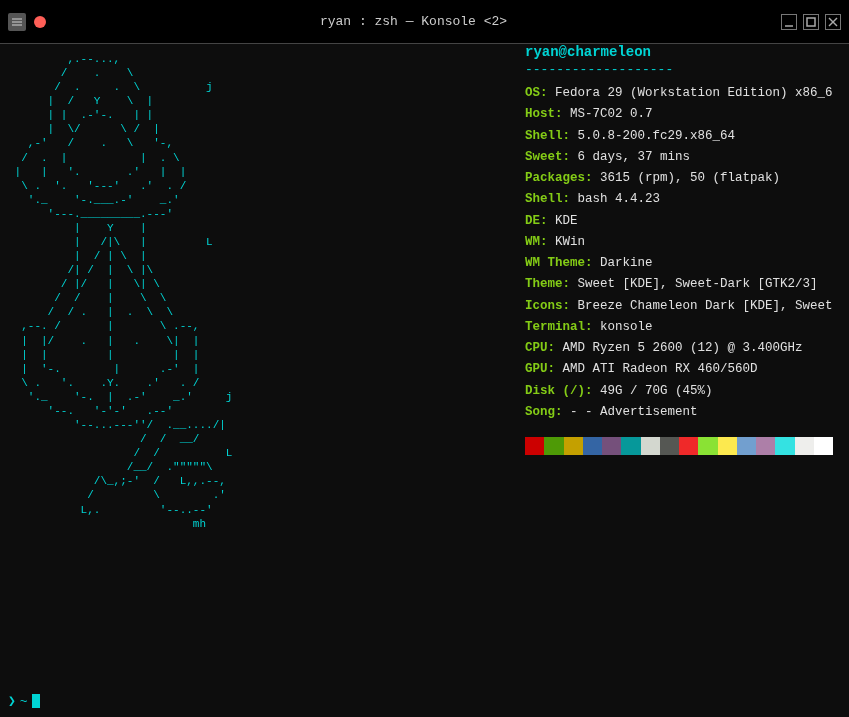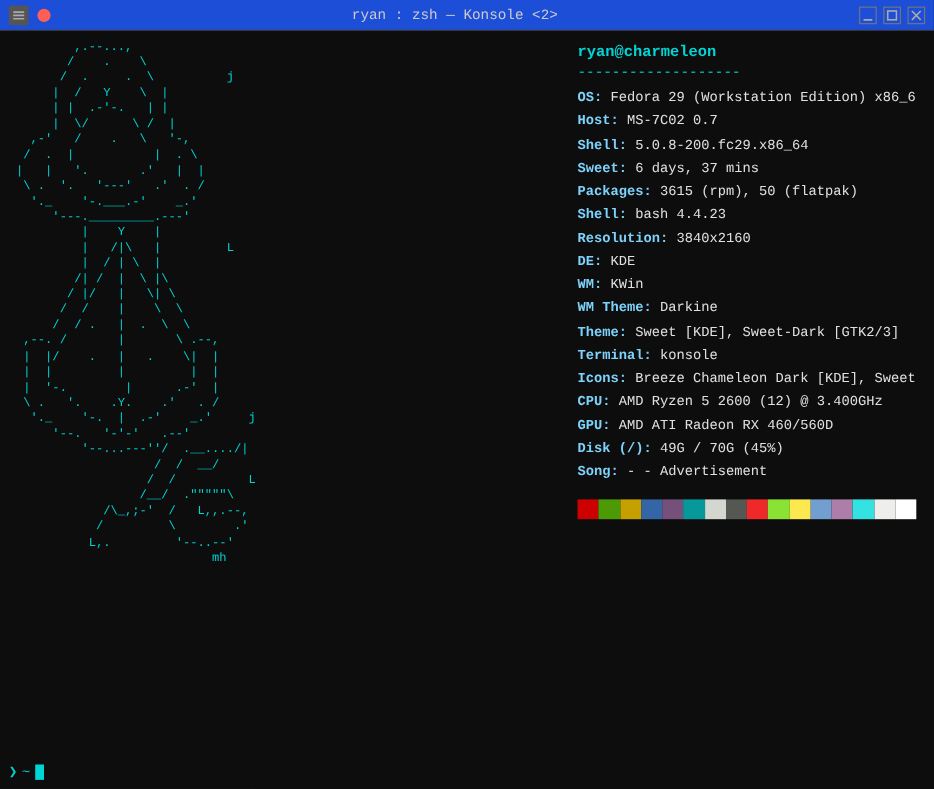--- a/index.html
+++ b/index.html
@@ -8,22 +8,22 @@
       background: #1a1a1a;
       font-family: 'Courier New', Courier, monospace;
       width: 849px;
       height: 717px;
       overflow: hidden;
       display: flex;
       flex-direction: column;
     }
 
     #titlebar {
-      background: #1d4ed8;
-      height: 28px;
+      background: #000000;
+      height: 44px;
       display: flex;
       align-items: center;
       justify-content: space-between;
       padding: 0 8px;
       border-bottom: 1px solid #444;
       flex-shrink: 0;
     }
 
     #titlebar-left {
       display: flex;
@@ -122,21 +122,21 @@
       animation: blink 1s step-end infinite;
     }
 
     @keyframes blink {
       0%, 100% { opacity: 1; }
       50% { opacity: 0; }
     }
 
     #info-panel {
       width: 340px;
-      padding: 12px 16px;
+      padding: 0 16px;
       flex-shrink: 0;
       overflow: hidden;
     }
 
     .info-username {
       color: #00d4d4;
       font-size: 14px;
       font-weight: bold;
       margin-bottom: 2px;
     }
@@ -147,21 +147,21 @@
       margin-bottom: 6px;
     }
 
     .info-row {
       font-size: 12.5px;
       line-height: 1.7;
       color: #e0e0e0;
     }
 
     .info-row .key {
-      color: #7dd3fc;
+      color: #84cc16;
       font-weight: bold;
     }
 
     .color-strip {
       display: flex;
       margin-top: 14px;
       gap: 0;
     }
 
     .color-swatch {
@@ -252,27 +252,26 @@
   <div id="info-panel">
     <div class="info-username">ryan@charmeleon</div>
     <div class="info-separator">-------------------</div>
     <div id="info-rows">
         <div class="info-row"><span class="key">OS:</span><span> Fedora 29 (Workstation Edition) x86_6</span></div>
         <div class="info-row"><span class="key">Host:</span><span> MS-7C02 0.7</span></div>
         <div class="info-row"><span class="key">Shell:</span><span> 5.0.8-200.fc29.x86_64</span></div>
         <div class="info-row"><span class="key">Sweet:</span><span> 6 days, 37 mins</span></div>
         <div class="info-row"><span class="key">Packages:</span><span> 3615 (rpm), 50 (flatpak)</span></div>
         <div class="info-row"><span class="key">Shell:</span><span> bash 4.4.23</span></div>
-        <div class="info-row"><span class="key">Resolution:</span><span> 3840x2160</span></div>
         <div class="info-row"><span class="key">DE:</span><span> KDE</span></div>
         <div class="info-row"><span class="key">WM:</span><span> KWin</span></div>
         <div class="info-row"><span class="key">WM Theme:</span><span> Darkine</span></div>
         <div class="info-row"><span class="key">Theme:</span><span> Sweet [KDE], Sweet-Dark [GTK2/3]</span></div>
+        <div class="info-row"><span class="key">Icons:</span><span> Breeze Chameleon Dark [KDE], Sweet</span></div>
         <div class="info-row"><span class="key">Terminal:</span><span> konsole</span></div>
-        <div class="info-row"><span class="key">Icons:</span><span> Breeze Chameleon Dark [KDE], Sweet</span></div>
         <div class="info-row"><span class="key">CPU:</span><span> AMD Ryzen 5 2600 (12) @ 3.400GHz</span></div>
         <div class="info-row"><span class="key">GPU:</span><span> AMD ATI Radeon RX 460/560D</span></div>
         <div class="info-row"><span class="key">Disk (/):</span><span> 49G / 70G (45%)</span></div>
         <div class="info-row"><span class="key">Song:</span><span> - - Advertisement</span></div>
       </div>
     <div class="color-strip" id="color-strip">
         <div class="color-swatch" style="background: rgb(204, 0, 0);"></div>
         <div class="color-swatch" style="background: rgb(78, 154, 6);"></div>
         <div class="color-swatch" style="background: rgb(196, 160, 0);"></div>
         <div class="color-swatch" style="background: rgb(52, 101, 164);"></div>

